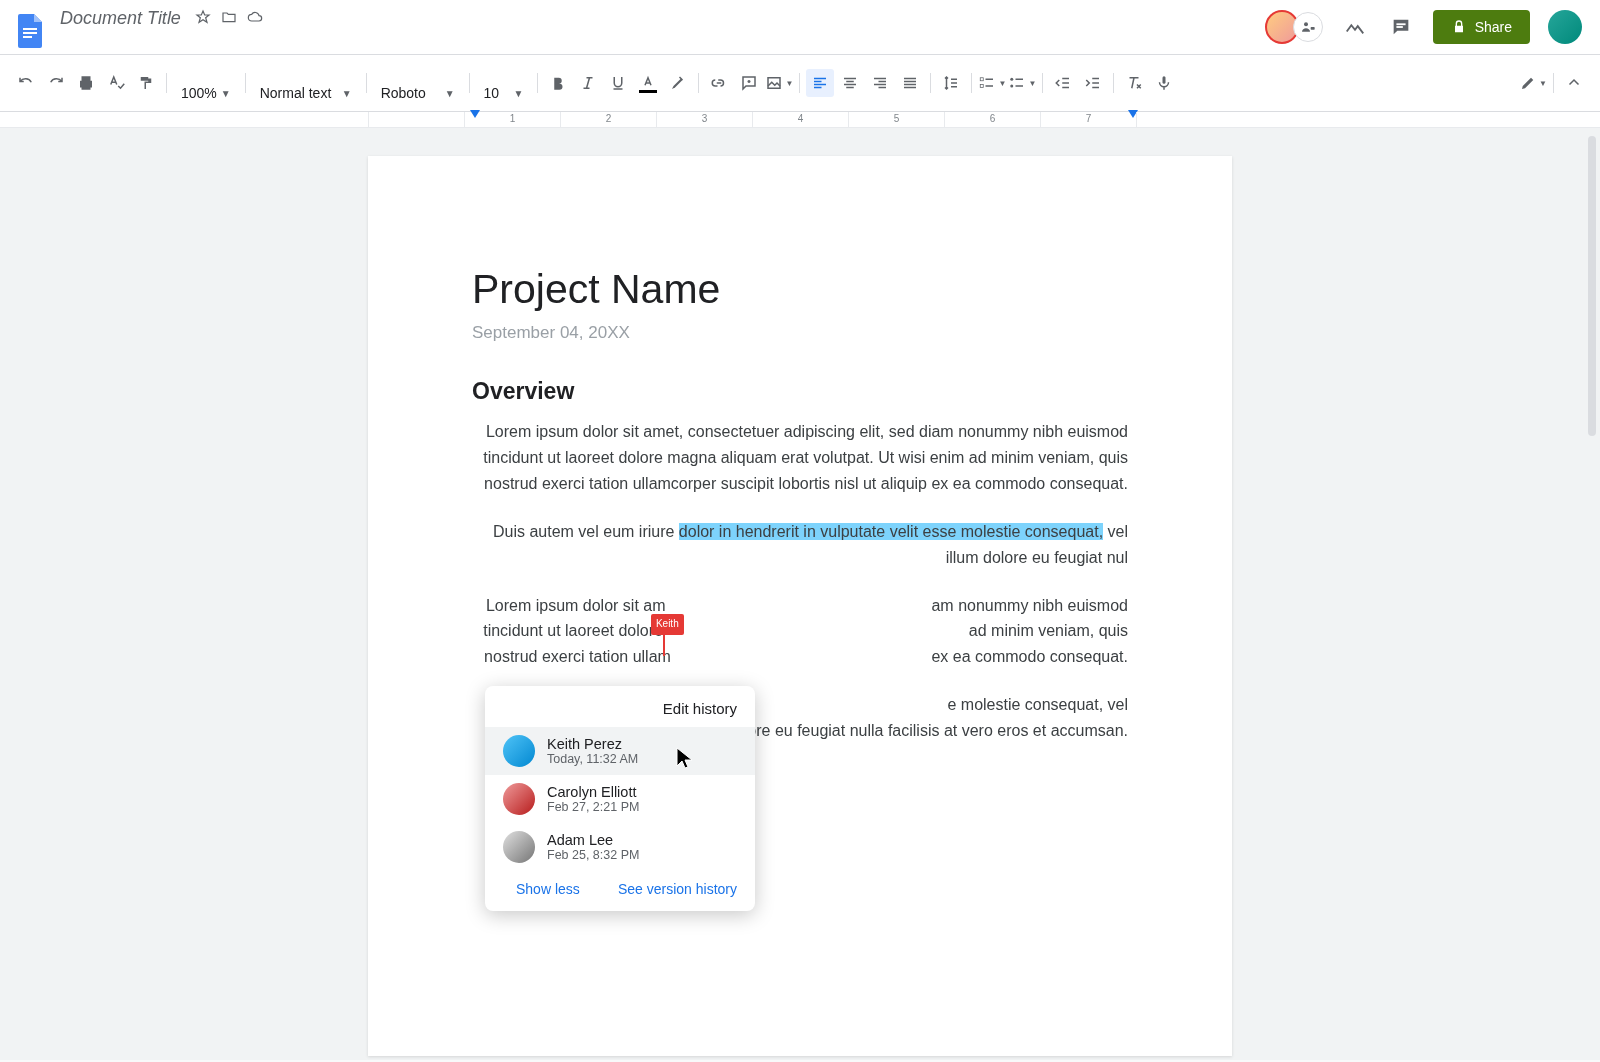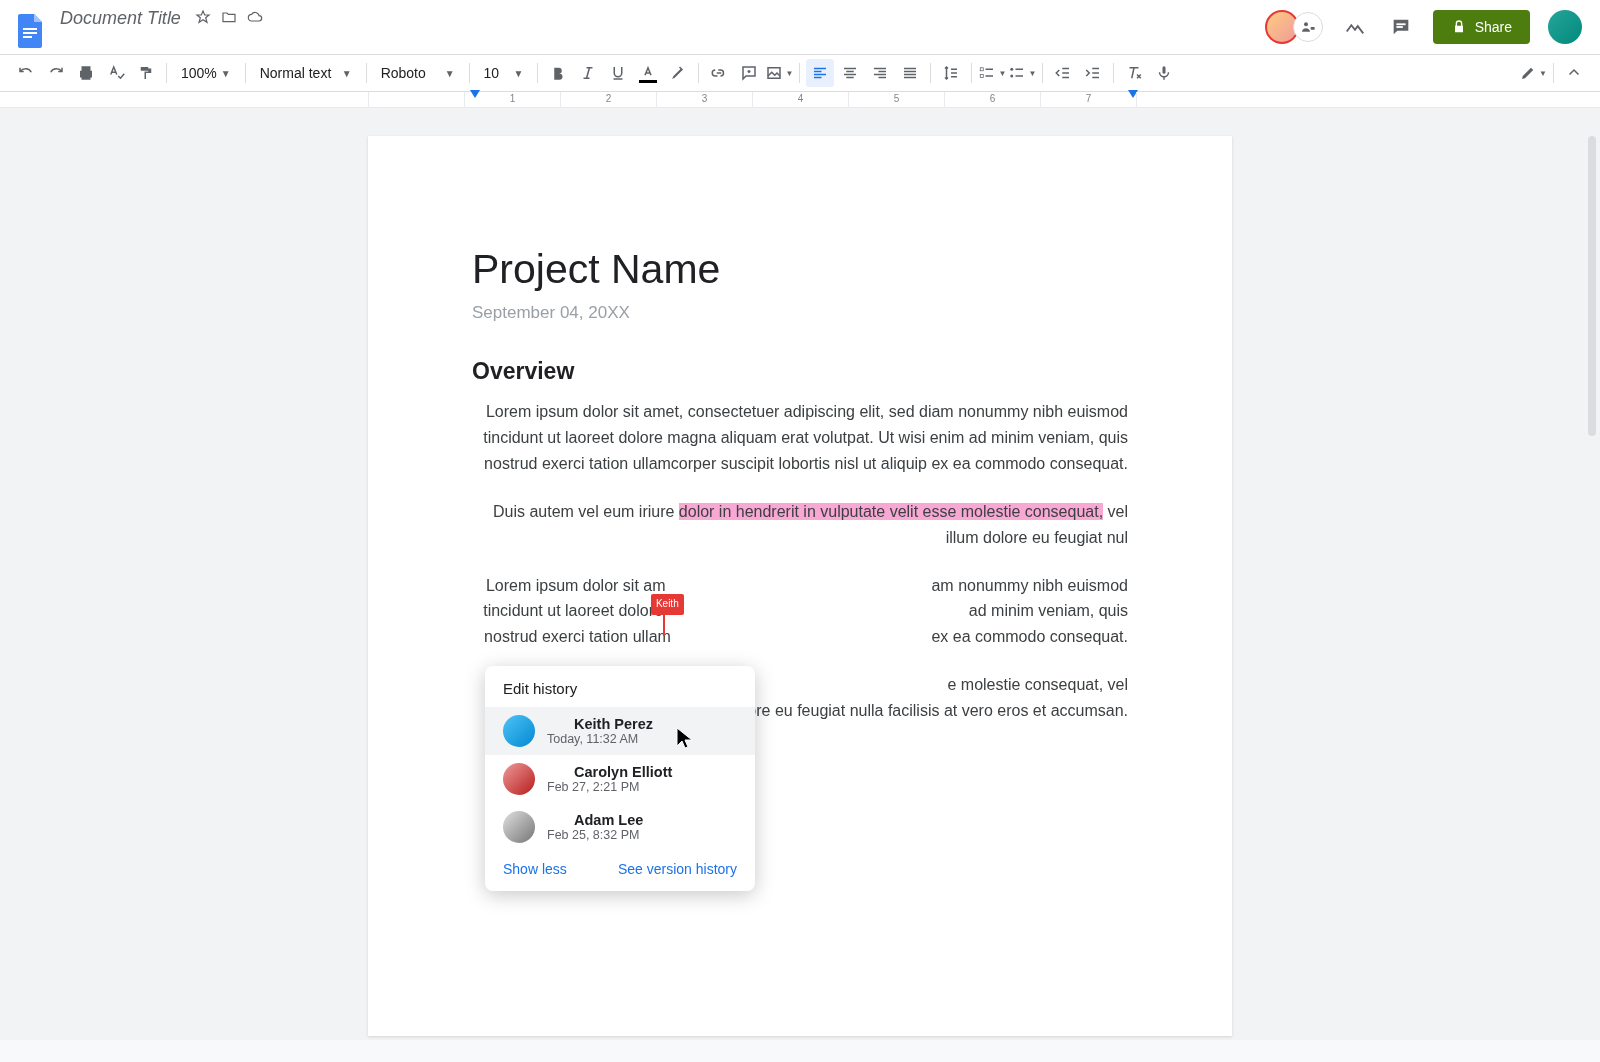--- a/index.html
+++ b/index.html
@@ -28,21 +28,21 @@
 .share-btn svg { width: 16px; height: 16px; fill: #fff; }
 .me-avatar { width: 34px; height: 34px; border-radius: 50%; background: linear-gradient(135deg,#26a69a,#00897b); }
 
 
 .toolbar { display: flex; align-items: center; gap: 2px; padding: 4px 12px; background: #fff; border-bottom: 1px solid #dadce0; flex-wrap: nowrap; }
 .tbtn { min-width: 28px; height: 28px; display: flex; align-items: center; justify-content: center; border-radius: 3px; cursor: pointer; color: #5f6368; position: relative; }
 .tbtn.active { background: #e8f0fe; color: #1a73e8; }
 .tbtn svg { width: 18px; height: 18px; fill: #5f6368; }
 .tbtn.active svg { fill: #1a73e8; }
 .sep { width: 1px; height: 20px; background: #dadce0; margin: 0 4px; }
-.tb-select { display: flex; align-items: center; gap: 4px; padding: 0 8px; height: 28px; font-size: 14px; color: #202124; cursor: pointer; border-radius: 3px; }
+.tb-select { display: flex; align-items: center; gap: 4px; padding: 0 8px; height: 28px; font-size: 14px; color: #202124; cursor: pointer; border-radius: 3px; margin-top: 20px; }
 .tb-select .caret { font-size: 10px; color: #5f6368; }
 .tb-select .wide { min-width: 78px; }
 .tb-select .fontname { min-width: 60px; }
 .tb-select .fs { min-width: 26px; }
 .toolbar .spacer { flex: 1; }
 .color-a { position: relative; }
 .color-a::after { content:""; position:absolute; left:5px; right:5px; bottom:4px; height:3px; background:#000; }
 
 
 .ruler { height: 16px; background: #fff; border-bottom: 1px solid #e8eaed; position: relative; font-size: 10px; color: #80868b; }
@@ -50,38 +50,38 @@
 .rtick { flex:1; border-left:1px solid #e8eaed; text-align:center; line-height:14px; position:relative; }
 .rmarker { position:absolute; top:-2px; width:0; height:0; border-left:5px solid transparent; border-right:5px solid transparent; border-top:8px solid #1a73e8; }
 
 
 .canvas-area { position: relative; height: calc(1062px - 130px); overflow: hidden; background: #f1f3f4; }
 .page { position: absolute; left: 50%; top: 28px; transform: translateX(-50%); width: 864px; min-height: 900px; background: #fff; box-shadow: 0 1px 3px rgba(0,0,0,0.12); padding: 110px 104px; }
 .page h1 { font-size: 41px; font-weight: 400; color: #202124; margin-bottom: 10px; font-family: Arial, sans-serif; }
 .page .date { font-size: 17px; color: #9aa0a6; margin-bottom: 35px; font-weight: 500; }
 .page h2 { font-size: 23px; font-weight: 600; color: #202124; margin-bottom: 14px; margin-top: 10px; }
 .page p { font-size: 16px; line-height: 1.62; color: #3c4043; margin-bottom: 22px; text-align: right; }
-.hl { background: #f9a8d4; }
+.hl { background: #7dd3fc; }
 .cursor-tag { position: relative; display:inline-block; }
 .cursor-tag::before { content:""; position:absolute; left:0; top:-2px; width:2px; height:22px; background:#e53935; }
 .cursor-label { position:absolute; top:-22px; left:-12px; background:#e53935; color:#fff; font-size:10px; padding:2px 5px; border-radius:2px; }
 
 
 .popover { position: absolute; left: 485px; top: 558px; width: 270px; background: #fff; border-radius: 8px; box-shadow: 0 4px 20px rgba(0,0,0,0.22); z-index: 20; padding: 14px 0 10px 0; }
-.popover h3 { font-size: 15px; font-weight: 500; padding: 0 18px 10px 18px; }
+.popover h3 { font-size: 15px; font-weight: 500; padding: 0 18px 10px 18px; text-align: right; }
 .eh-item { display:flex; align-items:center; gap:12px; padding: 8px 18px; cursor:pointer; }
 .eh-item.hovered { background:#f1f3f4; }
 .eh-avatar { width:32px; height:32px; border-radius:50%; flex-shrink:0; }
 .av1 { background: linear-gradient(135deg,#4fc3f7,#0288d1); }
 .av2 { background: linear-gradient(135deg,#ef9a9a,#b71c1c); }
 .av3 { background: linear-gradient(135deg,#e0e0e0,#757575); }
-.eh-name { font-size: 14.5px; font-weight:700; color:#202124;margin-left:27px; }
+.eh-name { font-size: 14.5px; font-weight:400; color:#202124; }
 .eh-time { font-size: 12.5px; color:#5f6368; }
 .popover-footer { display:flex; justify-content:space-between; padding: 10px 18px 4px 18px; }
-.pf-link { font-size: 14px; color:#1a73e8; cursor:pointer; }
+.pf-link { font-size: 14px; color:#1a73e8; cursor:pointer;margin-left:13px; }
 
 
 .fake-cursor { position:absolute; left:676px; top:619px; z-index:30; }
 .fake-cursor svg { width:18px; height:24px; }
 
 
 .scrollbar-track { position:absolute; right:2px; top:130px; width:12px; height:920px; }
 .scrollbar-thumb { width:8px; height:300px; background:#dadce0; border-radius:4px; margin-left:2px; margin-top:6px; }
 </style>
 </head>

